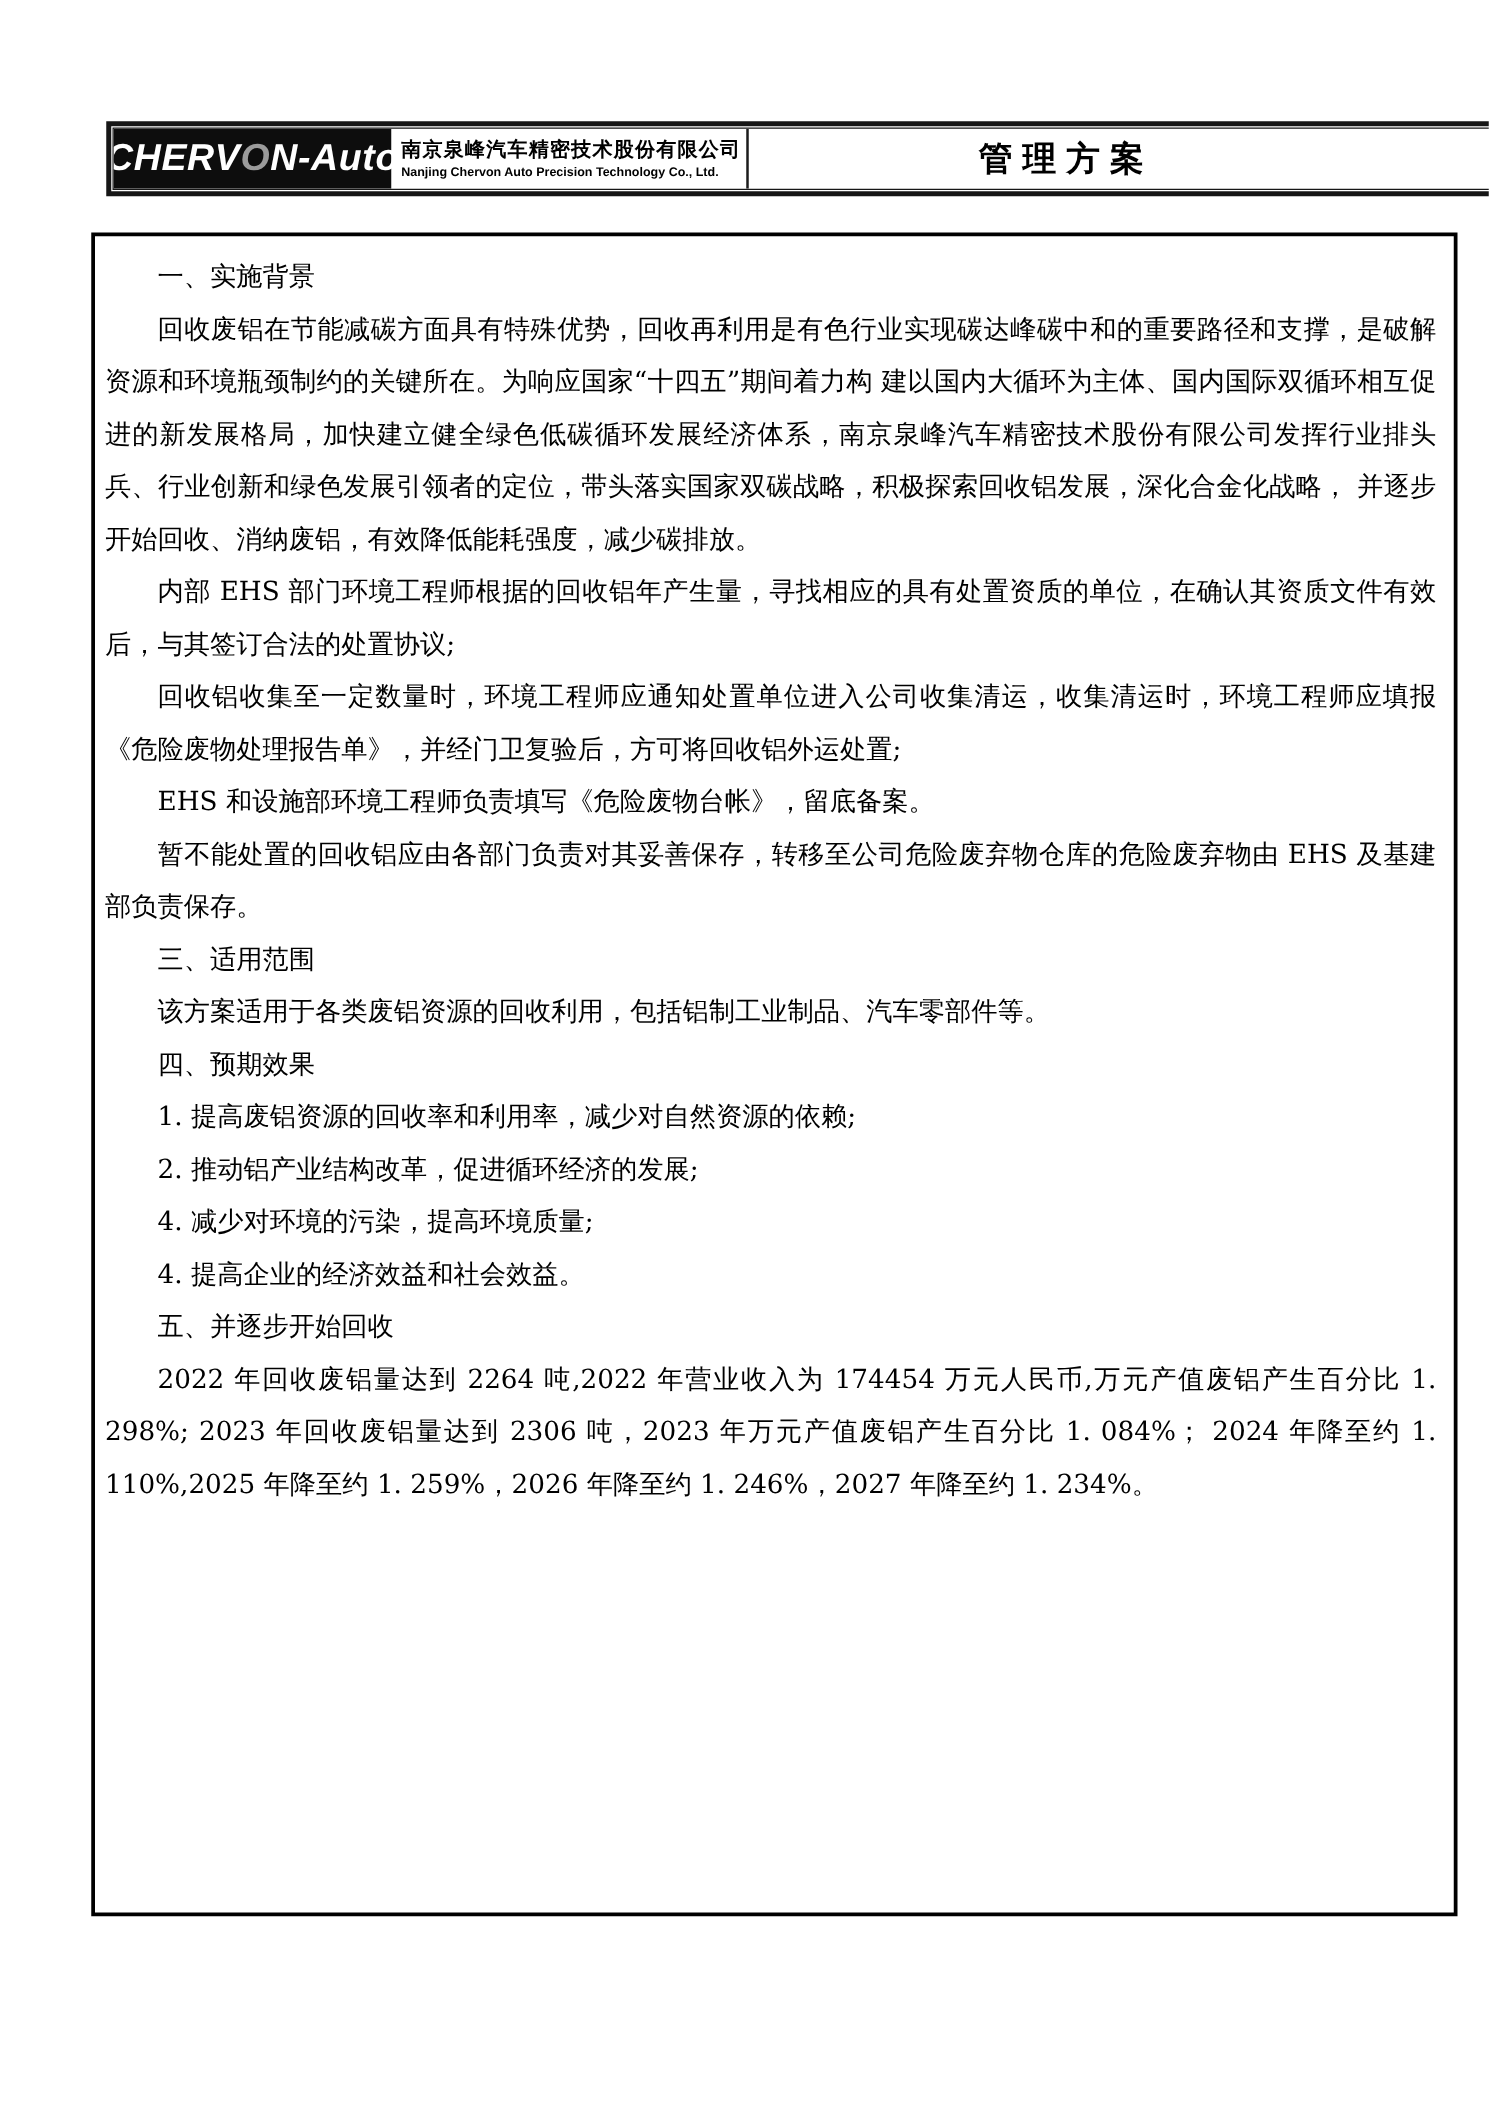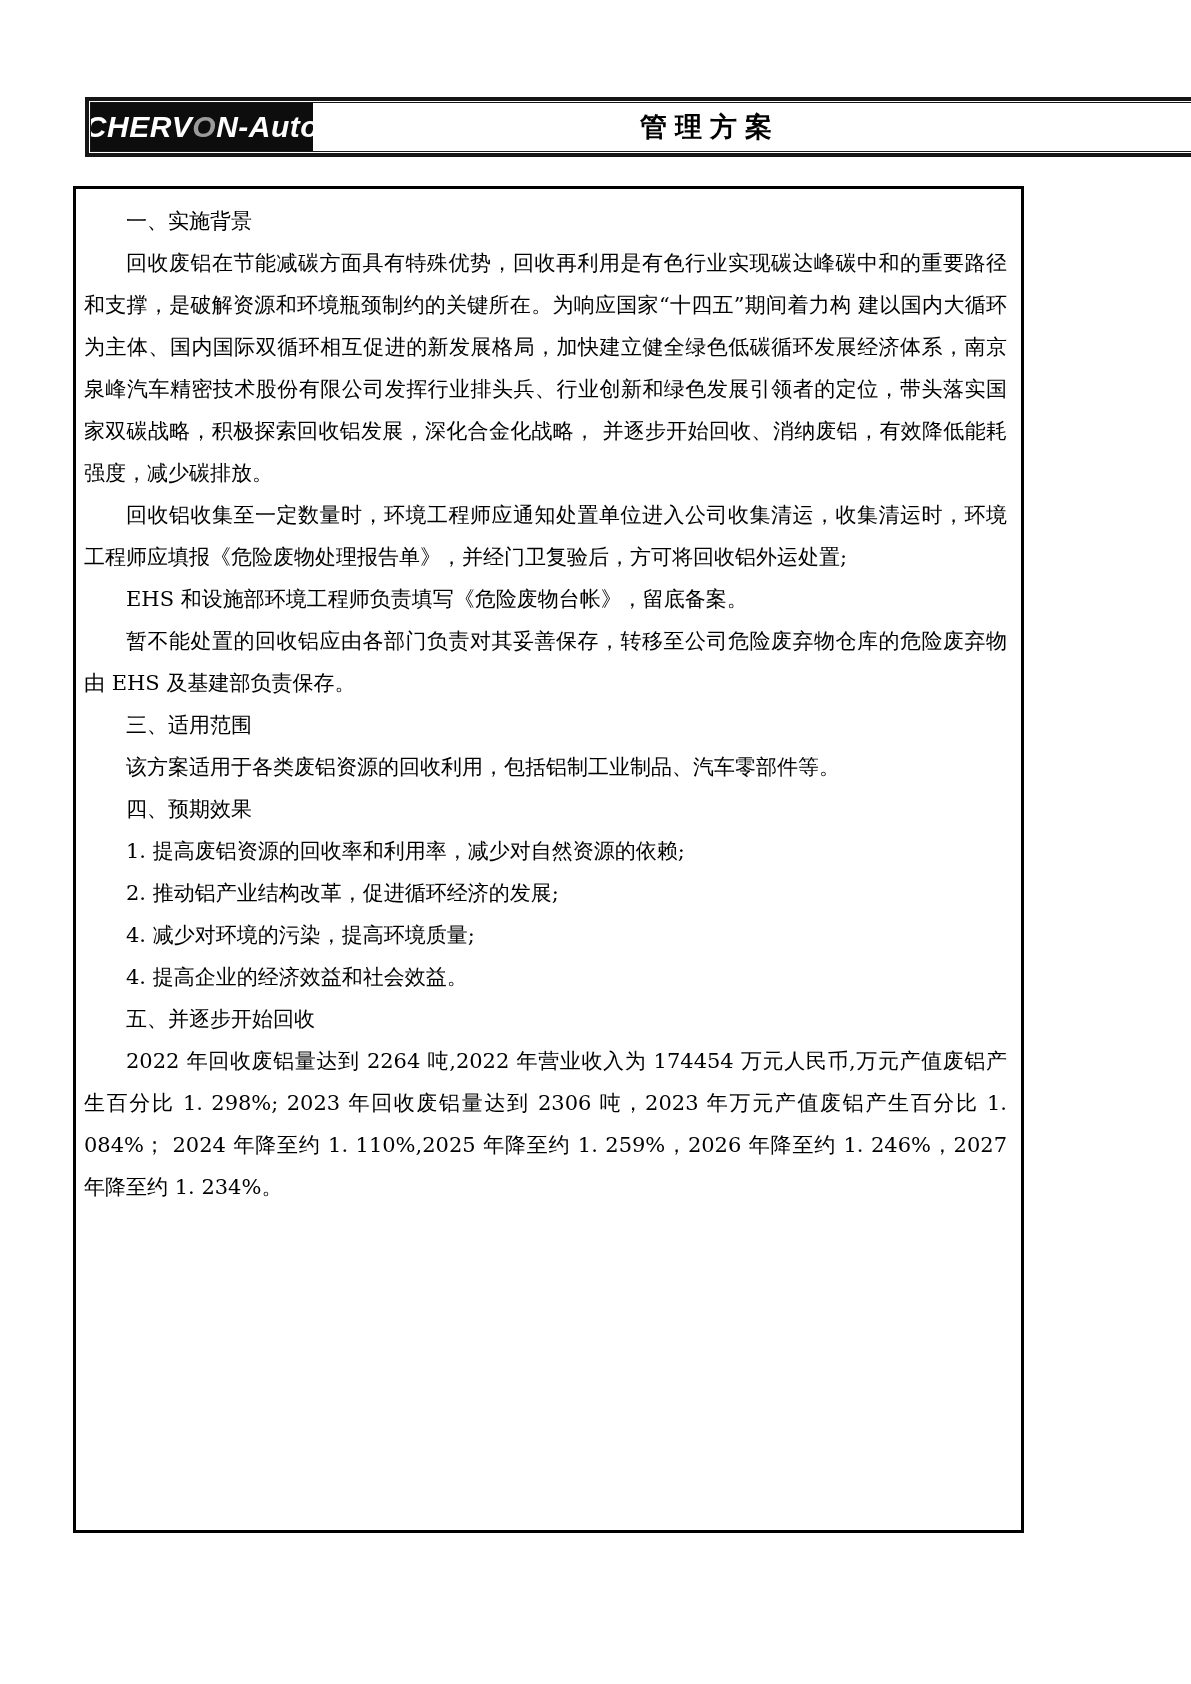--- a/index.html
+++ b/index.html
@@ -39,47 +39,52 @@
     font-size:10px; margin-top:2px; white-space:nowrap;
   }
   .title-block {
     flex:1 1 auto; display:flex; align-items:center; justify-content:center;
     padding-right:120px; box-sizing:border-box;
     font-weight:bold; font-size:27px; letter-spacing:8px; white-space:nowrap;
   }
 
   
   .content-box {
-    position:absolute; left:73px; top:186px; width:951px; height:1347px;
+    position:absolute; left:73px; top:186px; width:1093px; height:1347px;
     border:3px solid #000; box-sizing:border-box; background:#fff;
     padding:11px 14px 18px 8px; overflow:hidden;
   }
   .doc-line {
     font-size:21px; line-height:42px; text-indent:2em; color:#000;
   }
   .doc-para { text-align:justify; }
   .doc-heading { text-align:left; }
 </style>
 </head>
 <body>
 
 <div class="header-box">
   <div class="header-inner">
     <div class="logo-block">
         <span>CHERV</span>
         <span class="logo-o">O</span>
         <span>N-Auto</span>
       </div>
+    <div class="company-block">
+      <div class="company-zh">南京泉峰汽车精密技术股份有限公司</div>
+      <div class="company-en">Nanjing Chervon Auto Precision Technology Co., Ltd.</div>
+    </div>
     <div class="title-block">管理方案</div>
   </div>
 </div>
 
 <div class="content-box">
     <div class="doc-line doc-heading">一、实施背景</div>
     <div class="doc-line doc-para">回收废铝在节能减碳方面具有特殊优势，回收再利用是有色行业实现碳达峰碳中和的重要路径和支撑，是破解资源和环境瓶颈制约的关键所在。为响应国家“十四五”期间着力构 建以国内大循环为主体、国内国际双循环相互促进的新发展格局，加快建立健全绿色低碳循环发展经济体系，南京泉峰汽车精密技术股份有限公司发挥行业排头兵、行业创新和绿色发展引领者的定位，带头落实国家双碳战略，积极探索回收铝发展，深化合金化战略， 并逐步开始回收、消纳废铝，有效降低能耗强度，减少碳排放。</div>
+    <div class="doc-line doc-para">内部 EHS 部门环境工程师根据的回收铝年产生量，寻找相应的具有处置资质的单位，在确认其资质文件有效后，与其签订合法的处置协议;</div>
     <div class="doc-line doc-para">回收铝收集至一定数量时，环境工程师应通知处置单位进入公司收集清运，收集清运时，环境工程师应填报《危险废物处理报告单》，并经门卫复验后，方可将回收铝外运处置;</div>
     <div class="doc-line doc-para">EHS 和设施部环境工程师负责填写《危险废物台帐》，留底备案。</div>
     <div class="doc-line doc-para">暂不能处置的回收铝应由各部门负责对其妥善保存，转移至公司危险废弃物仓库的危险废弃物由 EHS 及基建部负责保存。</div>
     <div class="doc-line doc-heading">三、适用范围</div>
     <div class="doc-line doc-para">该方案适用于各类废铝资源的回收利用，包括铝制工业制品、汽车零部件等。</div>
     <div class="doc-line doc-heading">四、预期效果</div>
     <div class="doc-line doc-para">1. 提高废铝资源的回收率和利用率，减少对自然资源的依赖;</div>
     <div class="doc-line doc-para">2. 推动铝产业结构改革，促进循环经济的发展;</div>
     <div class="doc-line doc-para">4. 减少对环境的污染，提高环境质量;</div>
     <div class="doc-line doc-para">4. 提高企业的经济效益和社会效益。</div>

